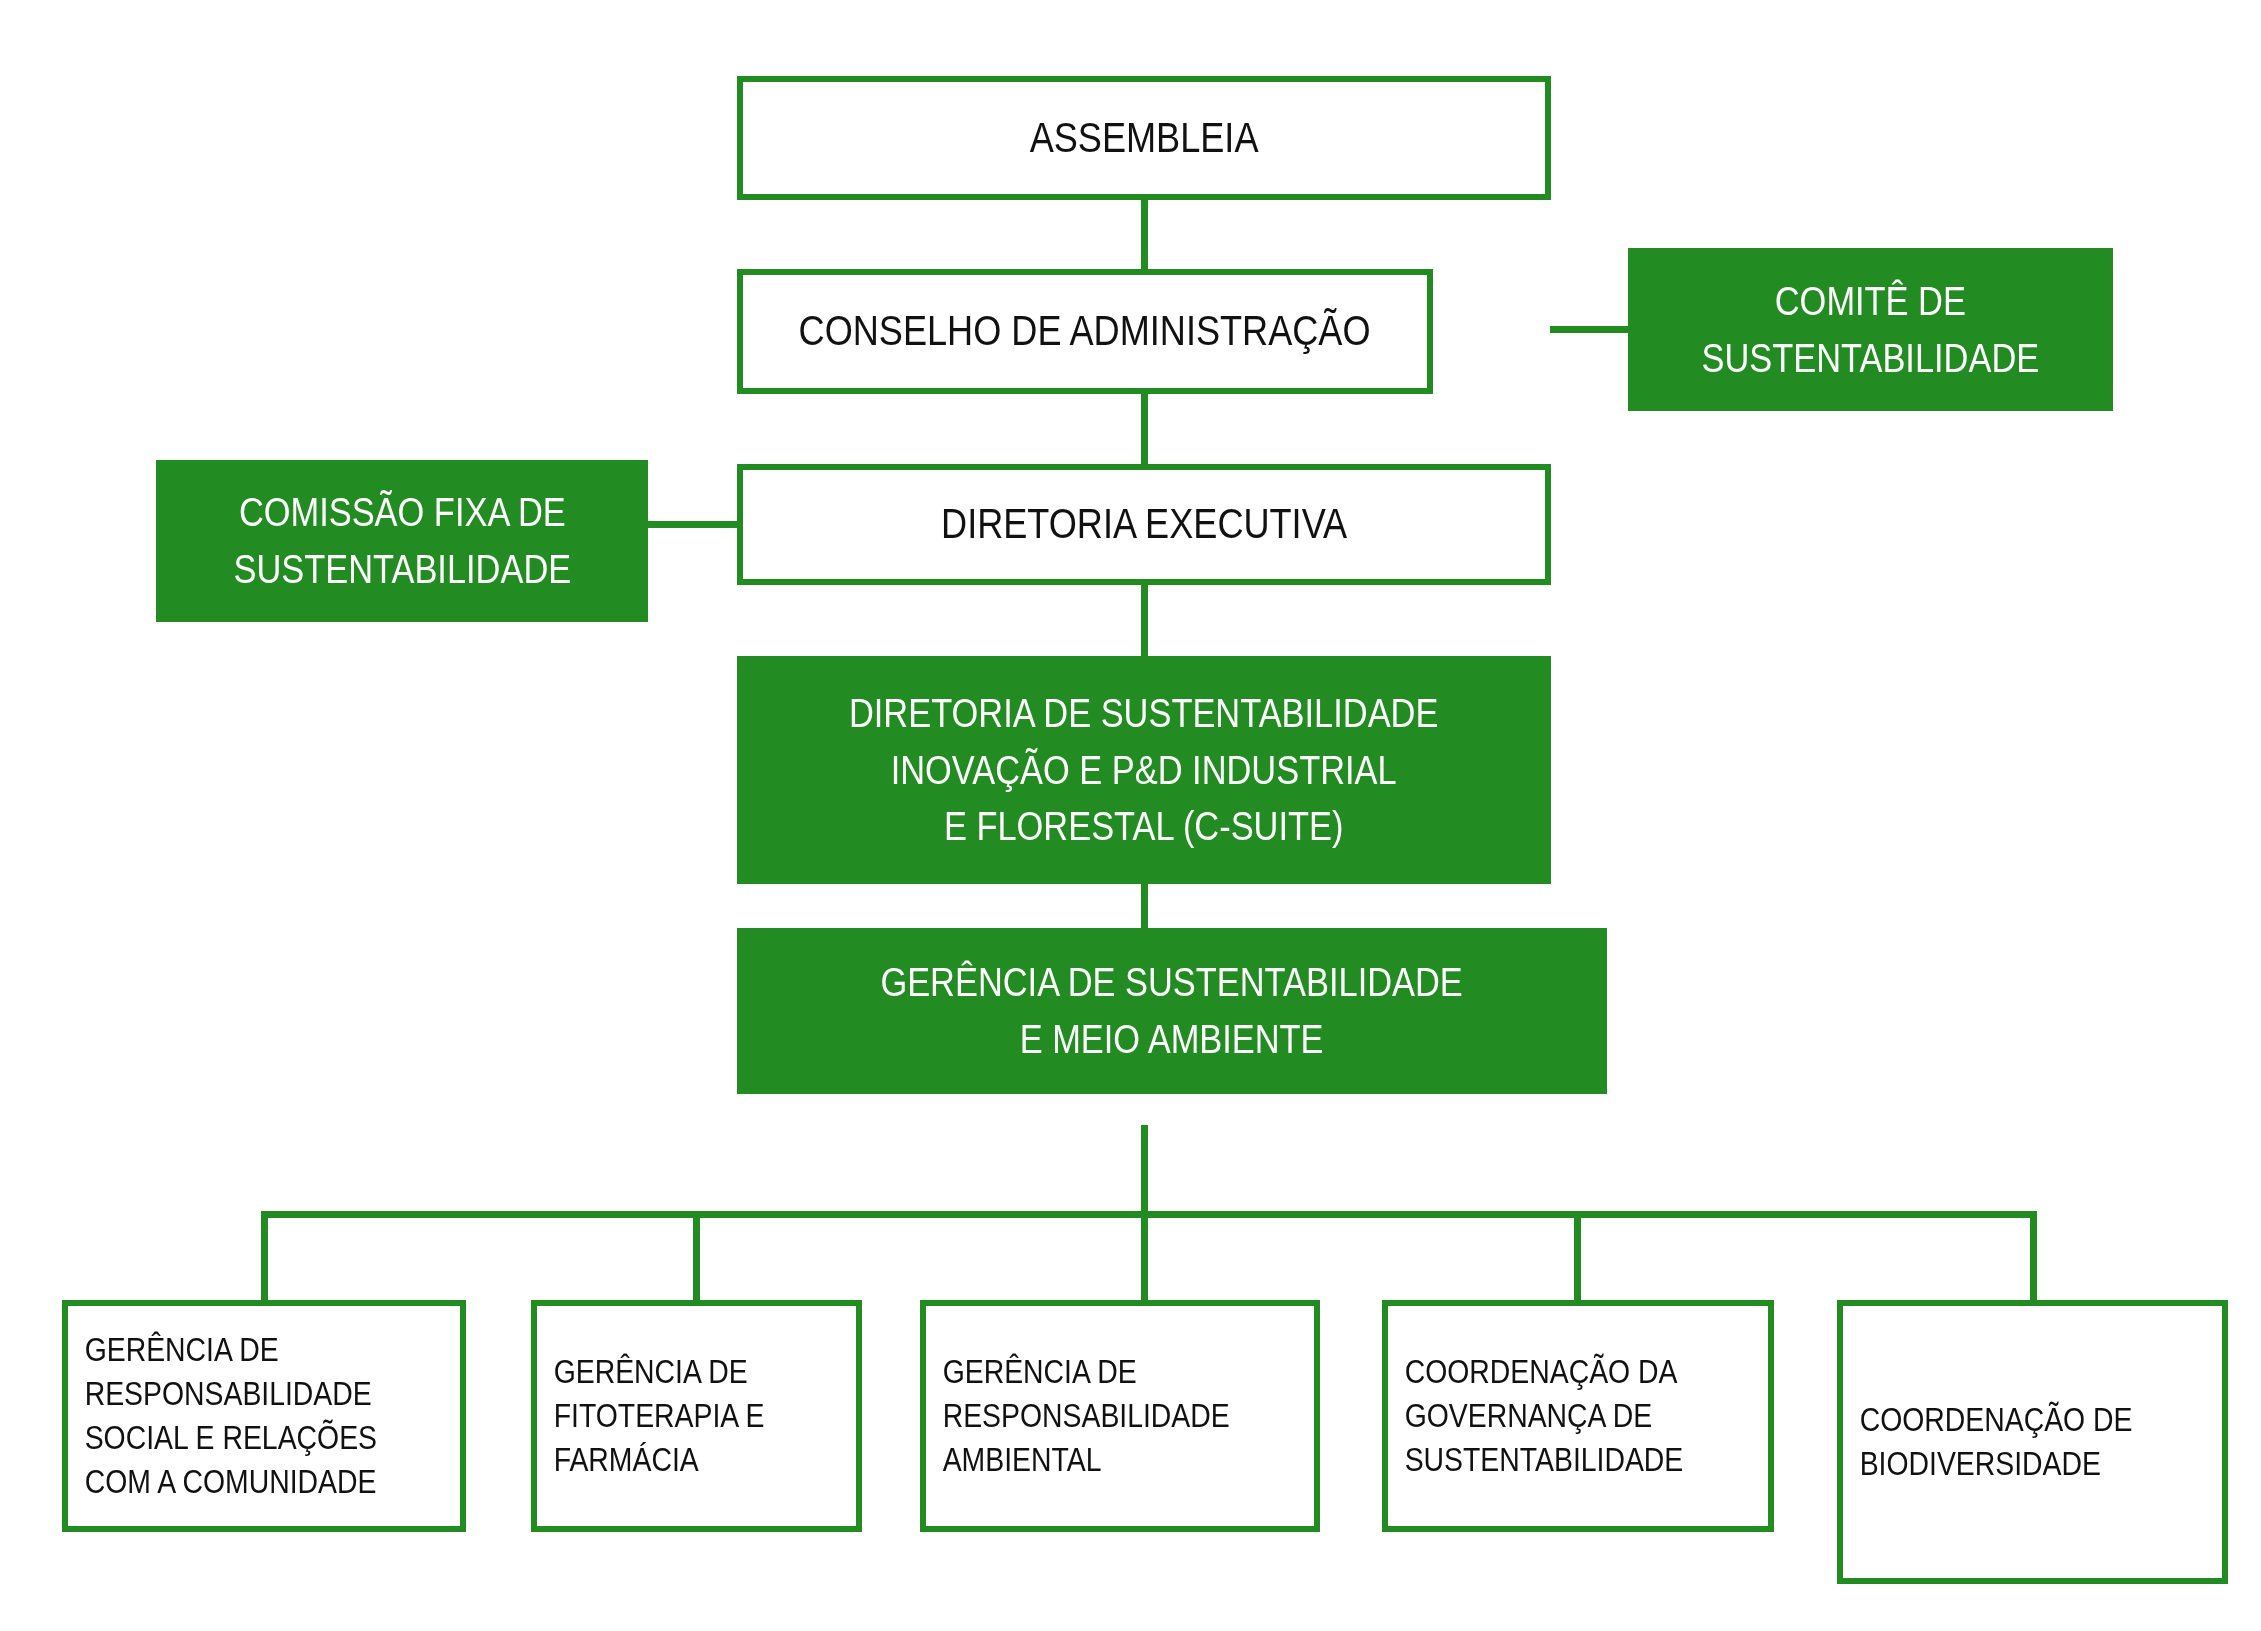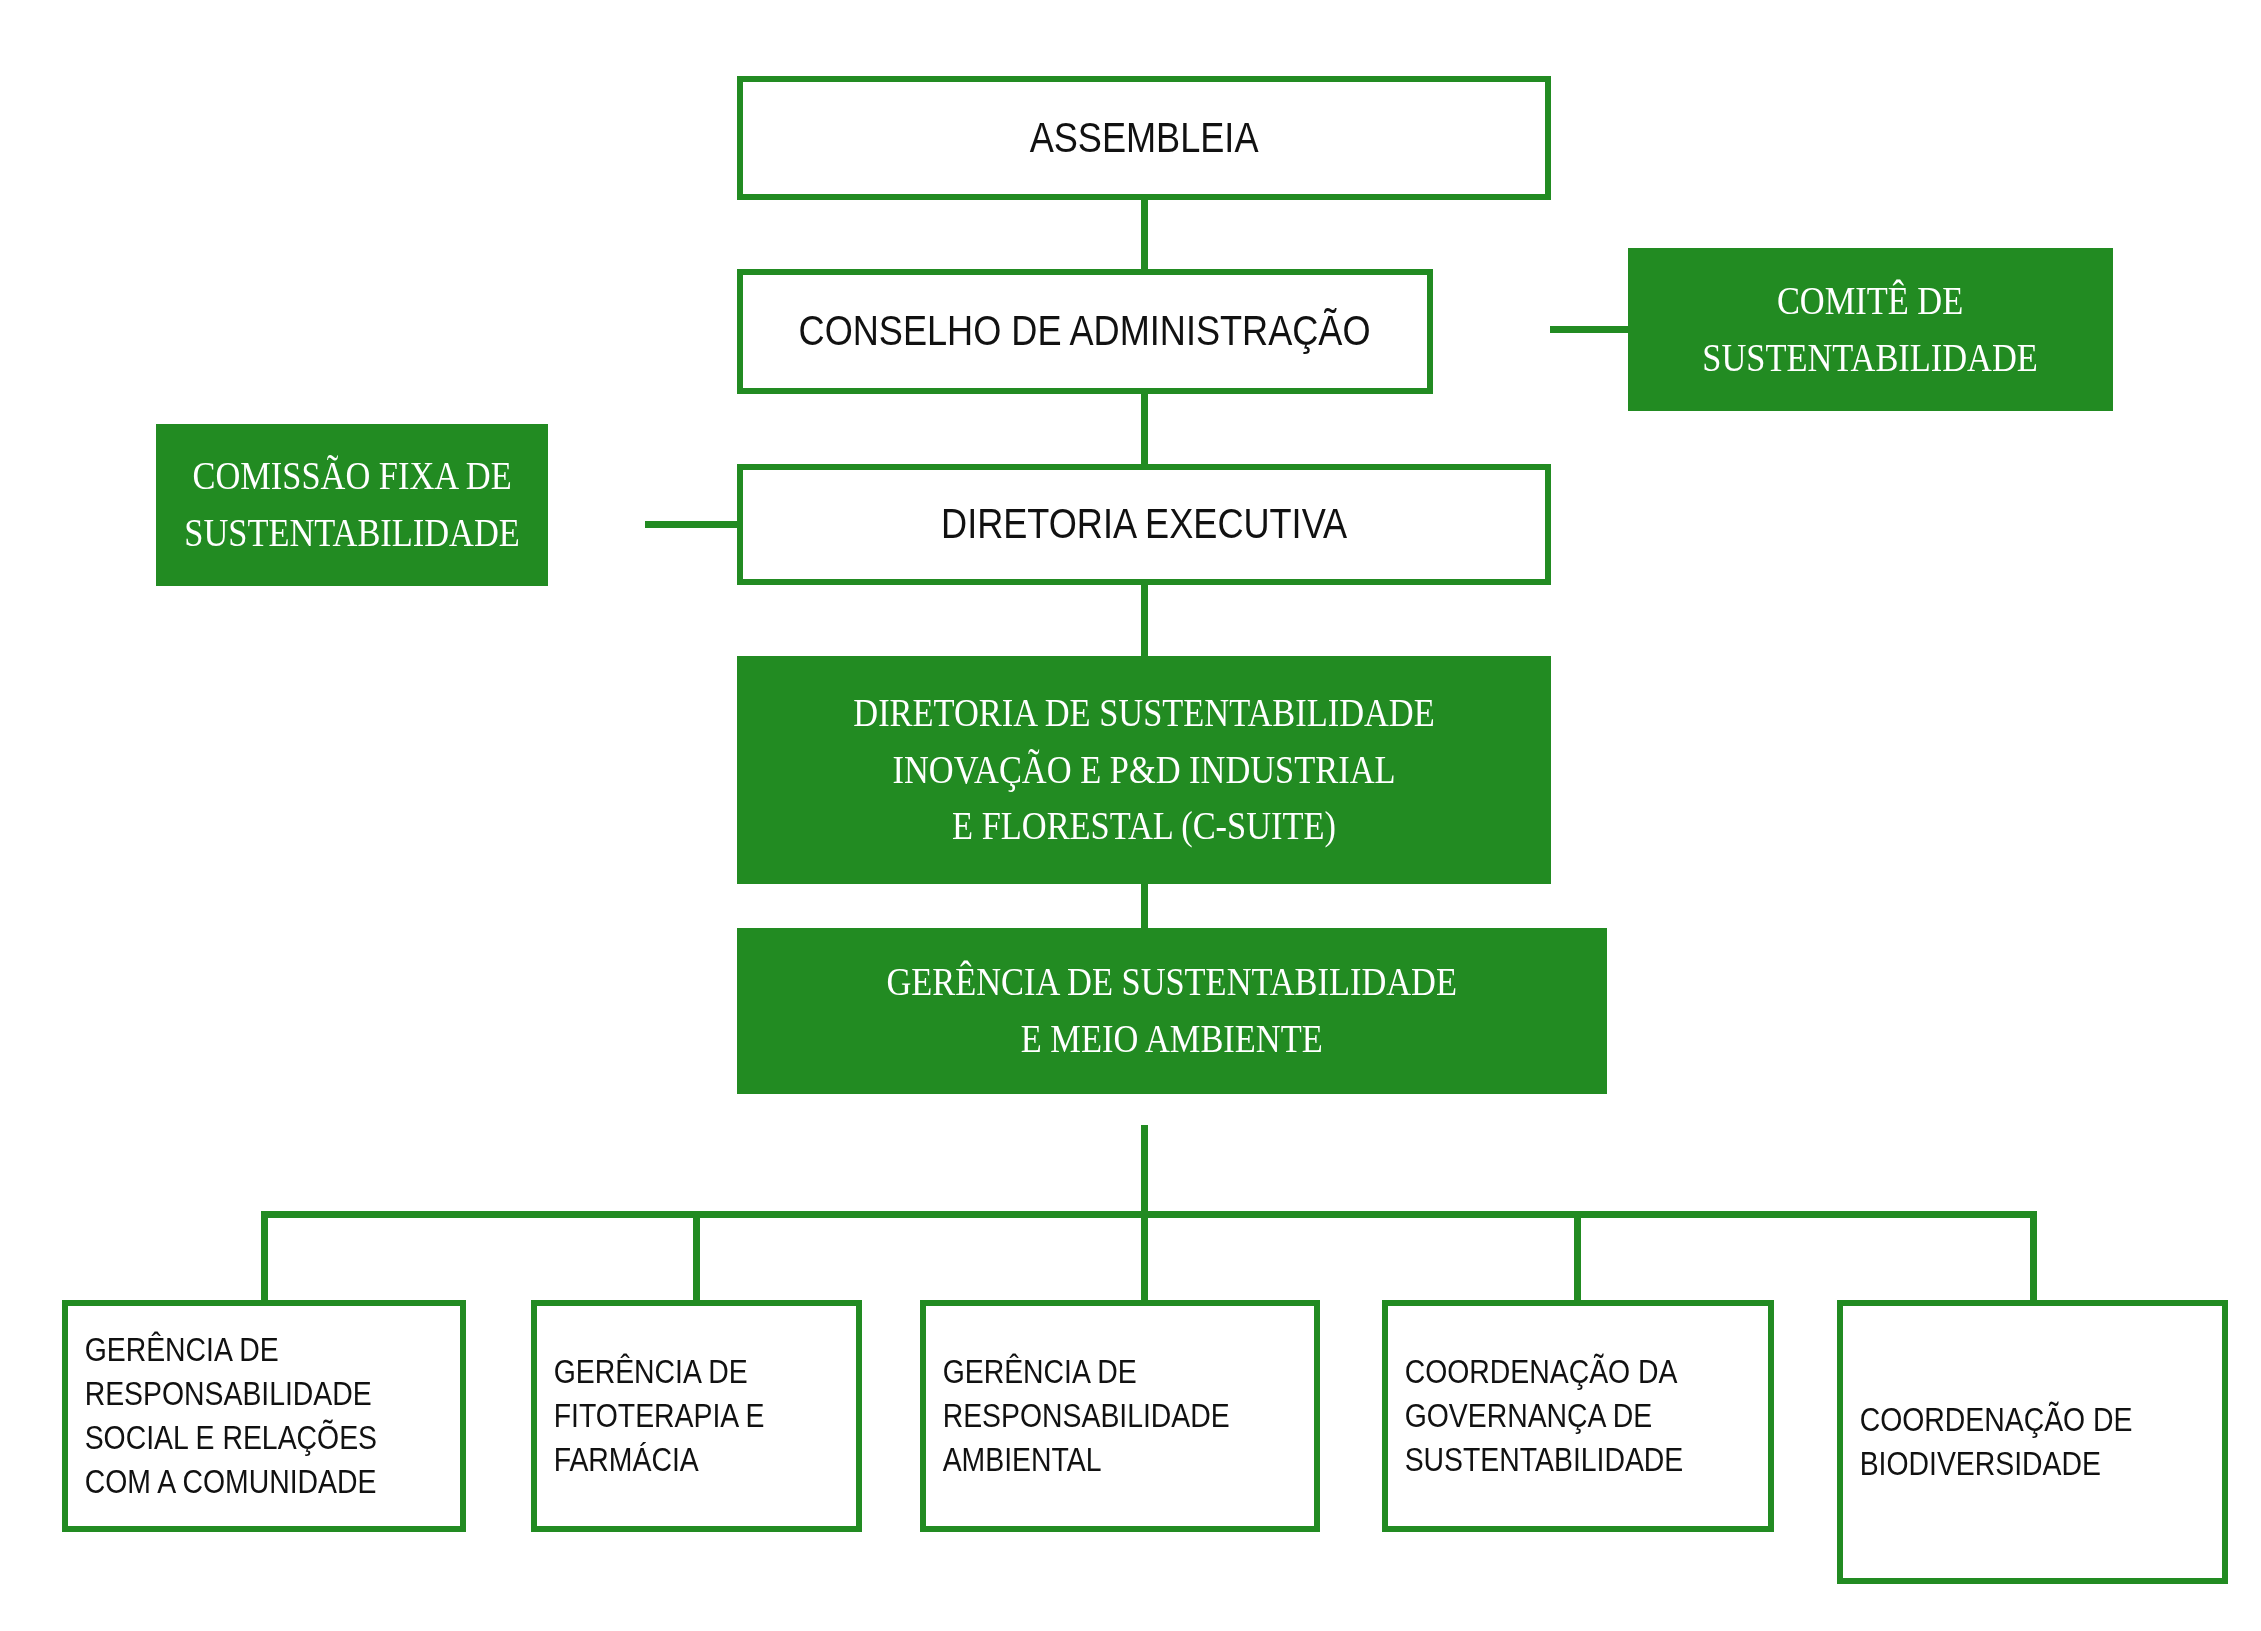--- a/index.html
+++ b/index.html
@@ -6,21 +6,21 @@
   html,body { margin:0; padding:0; background:var(--paper); }
   body { width:2261px; height:1632px; position:relative;
          font-family:"Liberation Sans", sans-serif; }
   .canvas { position:absolute; inset:0; background:var(--paper);padding-left:32px; }
 
   .line { position:absolute; background:var(--green); z-index:1; }
 
   .box { position:absolute; z-index:2; box-sizing:border-box;
          display:flex; align-items:center; justify-content:center; }
   .outline { background:var(--paper); border:6.5px solid var(--green); }
-  .filled  { background:var(--green);font-family:Liberation Serif, serif; }
+  .filled  { background:var(--green); }
 
   .txt { transform:scaleX(0.86); transform-origin:50% 50%;
          text-align:center; letter-spacing:0; white-space:nowrap; }
   .outline .txt { color:var(--ink); }
   .filled  .txt { color:#ffffff; }
 
   .lvl1 .txt { font-size:42px; line-height:1.3; }
   .mid  .txt { font-size:40px; line-height:1.42; }
 
   .leaf { justify-content:flex-start; }
@@ -57,21 +57,21 @@
     </div>
   </div>
 
   <div class="box filled mid" style="left:1628px;top:248px;width:485px;height:163px">
     <div class="txt">
       <div>COMITÊ DE</div>
       <div>SUSTENTABILIDADE</div>
     </div>
   </div>
 
-  <div class="box filled mid" style="left:156px;top:424px;width:392px;height:162px">
+  <div class="box filled mid" style="left:156px;top:460px;width:492px;height:162px">
     <div class="txt">
       <div>COMISSÃO FIXA DE</div>
       <div>SUSTENTABILIDADE</div>
     </div>
   </div>
 
   <div class="box outline lvl1" style="left:737px;top:464px;width:814px;height:121px">
     <div class="txt">
       <div>DIRETORIA EXECUTIVA</div>
     </div>

